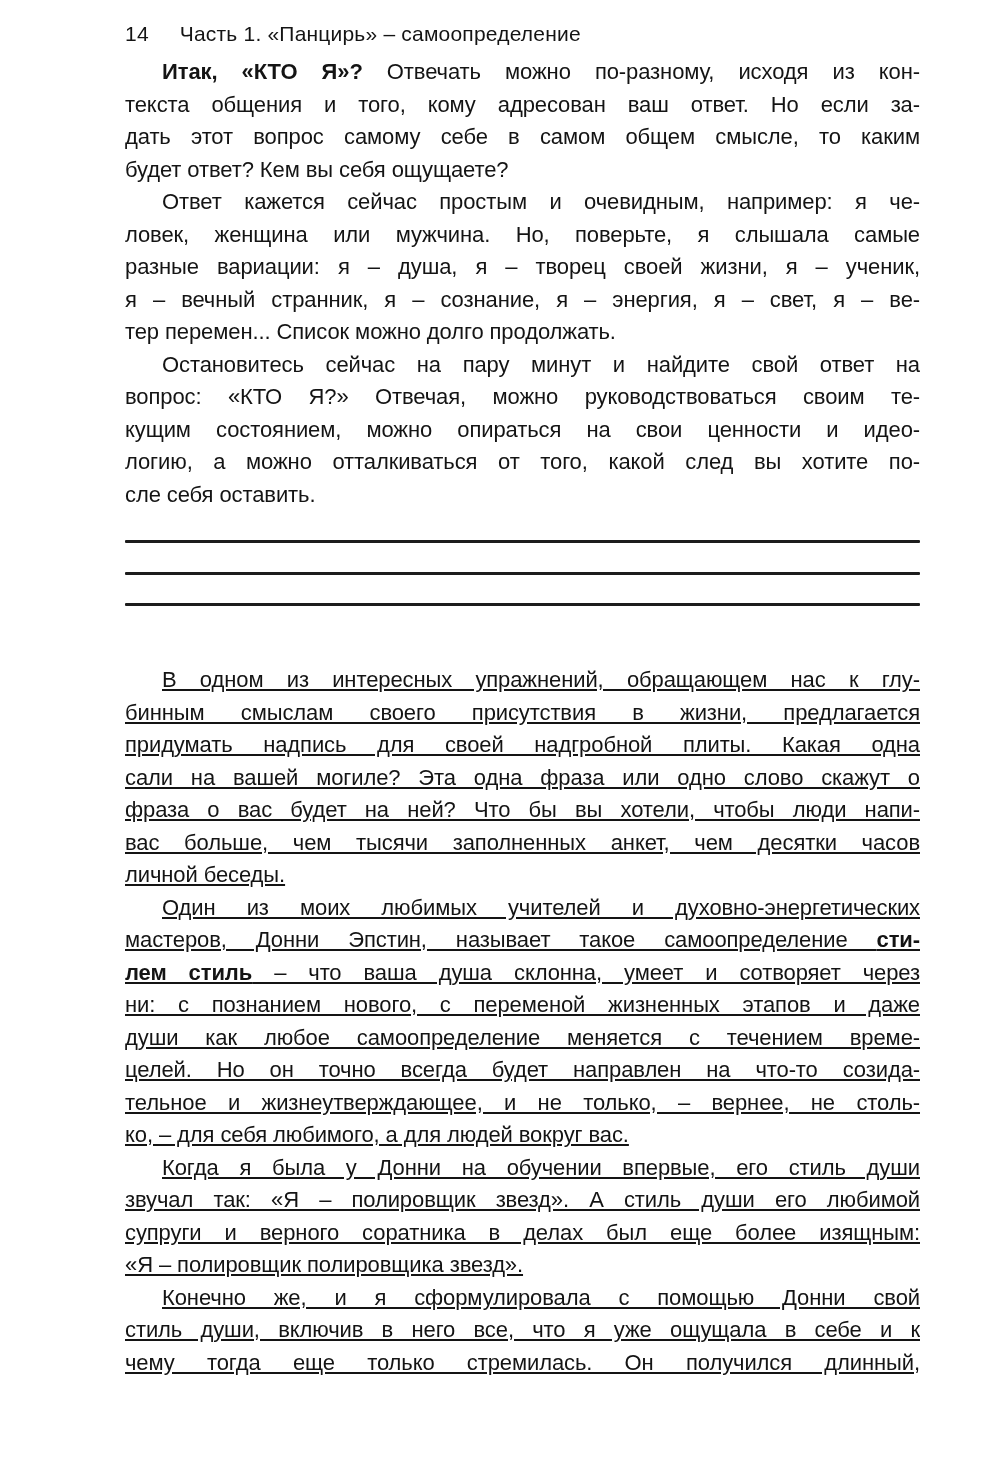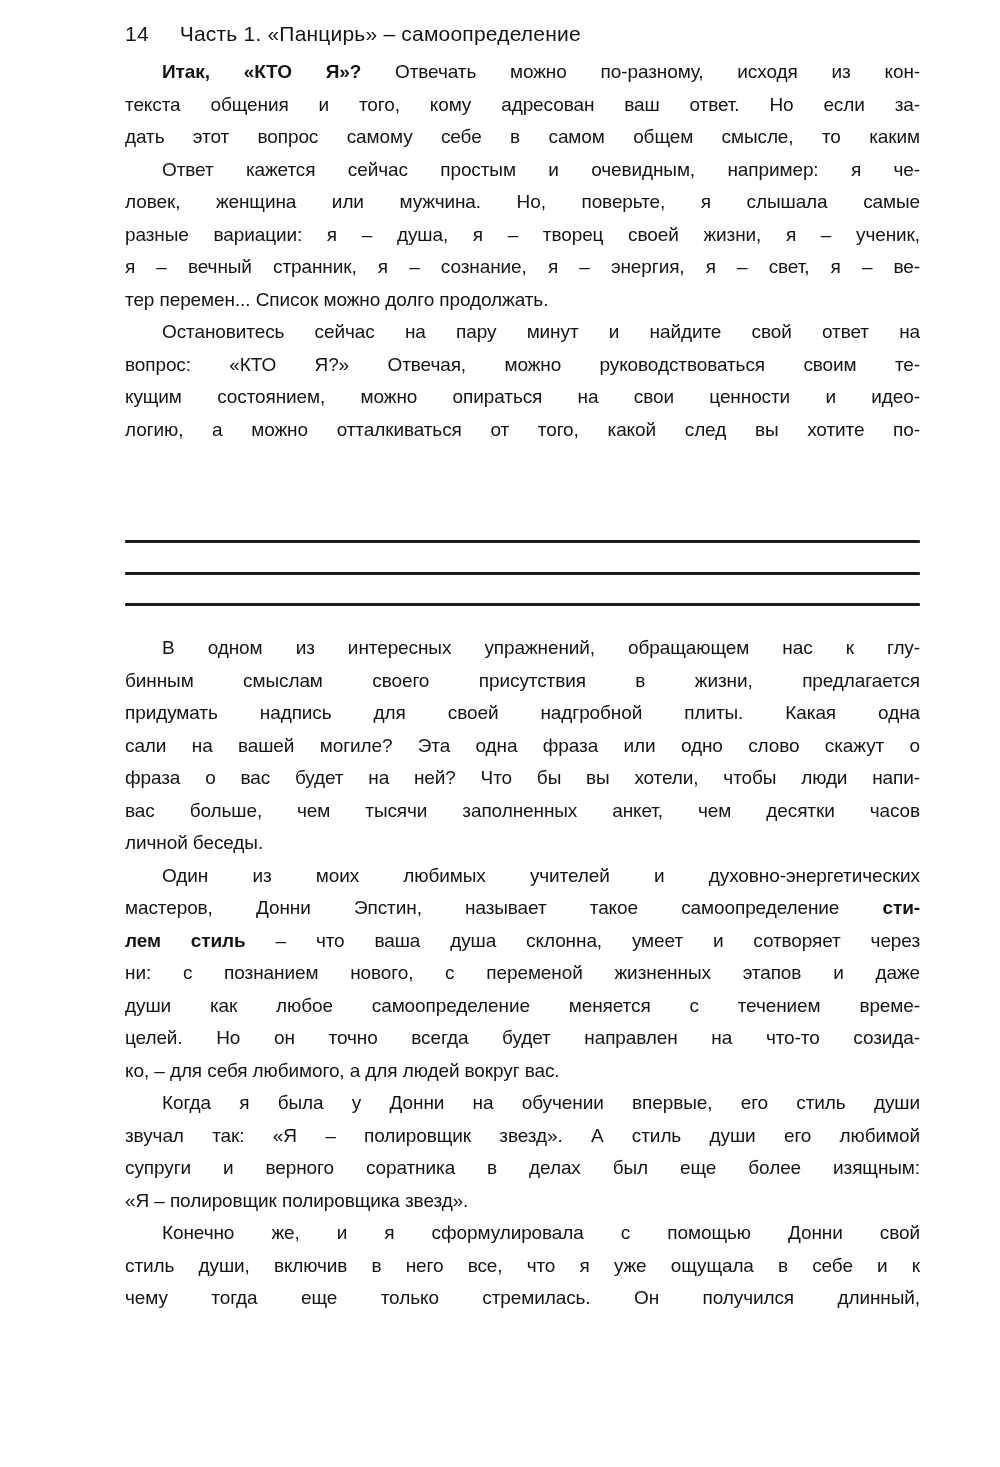--- a/index.html
+++ b/index.html
@@ -22,26 +22,26 @@
     letter-spacing: 0.2px;
     display: flex;
     align-items: center;
     white-space: nowrap;
   }
   .running-header .page-num { margin-right: 31px; }
   .text-col {
     position: absolute;
     left: 125px;
     width: 795px;
-    font-size: 19px;
+    font-size: 22px;
     line-height: 32.5px;
     letter-spacing: -0.1px;
   }
   #text-block-1 { top: 56px; }
-  #text-block-2 { top: 632px; }
+  #text-block-2 { top: 664px; text-decoration: underline; }
   .paragraph { margin: 0; }
   .line {
     height: 32.5px;
     overflow: hidden;
     text-align: justify;
     text-align-last: justify;
     white-space: normal;
   }
   .line.first { text-indent: 37px; }
   .line.last { text-align-last: left; }
@@ -67,33 +67,35 @@
   <div class="running-header">
     <span class="page-num">14</span>
     <span class="chapter">Часть 1. «Панцирь» – самоопределение</span>
   </div>
 
   <div class="text-col" id="text-block-1">
       <div class="paragraph">
         <div class="line first"><span class="run-bold">Итак, «КТО Я»?</span><span> Отвечать можно по-разному, исходя из кон-</span></div>
         <div class="line"><span>текста общения и того, кому адресован ваш ответ. Но если за-</span></div>
         <div class="line"><span>дать этот вопрос самому себе в самом общем смысле, то каким</span></div>
+        <div class="line last"><span>будет ответ? Кем вы себя ощущаете?</span></div>
       </div>
       <div class="paragraph">
         <div class="line first"><span>Ответ кажется сейчас простым и очевидным, например: я че-</span></div>
         <div class="line"><span>ловек, женщина или мужчина. Но, поверьте, я слышала самые</span></div>
         <div class="line"><span>разные вариации: я – душа, я – творец своей жизни, я – ученик,</span></div>
         <div class="line"><span>я – вечный странник, я – сознание, я – энергия, я – свет, я – ве-</span></div>
         <div class="line last"><span>тер перемен... Список можно долго продолжать.</span></div>
       </div>
       <div class="paragraph">
         <div class="line first"><span>Остановитесь сейчас на пару минут и найдите свой ответ на</span></div>
         <div class="line"><span>вопрос: «КТО Я?» Отвечая, можно руководствоваться своим те-</span></div>
         <div class="line"><span>кущим состоянием, можно опираться на свои ценности и идео-</span></div>
         <div class="line"><span>логию, а можно отталкиваться от того, какой след вы хотите по-</span></div>
+        <div class="line last"><span>сле себя оставить.</span></div>
       </div>
     </div>
 
   <div class="answer-lines">
       <div class="answer-line" style="background: rgb(28, 28, 28);"></div>
       <div class="answer-line" style="background: rgb(28, 28, 28);"></div>
       <div class="answer-line" style="background: rgb(28, 28, 28);"></div>
     </div>
 
   <div class="text-col" id="text-block-2">
@@ -106,20 +108,21 @@
         <div class="line"><span>вас больше, чем тысячи заполненных анкет, чем десятки часов</span></div>
         <div class="line last"><span>личной беседы.</span></div>
       </div>
       <div class="paragraph">
         <div class="line first"><span>Один из моих любимых учителей и духовно-энергетических</span></div>
         <div class="line"><span>мастеров, Донни Эпстин, называет такое самоопределение </span><span class="run-bold">сти-</span></div>
         <div class="line"><span class="run-bold">лем стиль</span><span> – что ваша душа склонна, умеет и сотворяет через</span></div>
         <div class="line"><span>ни: с познанием нового, с переменой жизненных этапов и даже</span></div>
         <div class="line"><span>души как любое самоопределение меняется с течением време-</span></div>
         <div class="line"><span>целей. Но он точно всегда будет направлен на что-то созида-</span></div>
+        <div class="line"><span>тельное и жизнеутверждающее, и не только, – вернее, не столь-</span></div>
         <div class="line last"><span>ко, – для себя любимого, а для людей вокруг вас.</span></div>
       </div>
       <div class="paragraph">
         <div class="line first"><span>Когда я была у Донни на обучении впервые, его стиль души</span></div>
         <div class="line"><span>звучал так: «Я – полировщик звезд». А стиль души его любимой</span></div>
         <div class="line"><span>супруги и верного соратника в делах был еще более изящным:</span></div>
         <div class="line last"><span>«Я – полировщик полировщика звезд».</span></div>
       </div>
       <div class="paragraph">
         <div class="line first"><span>Конечно же, и я сформулировала с помощью Донни свой</span></div>

